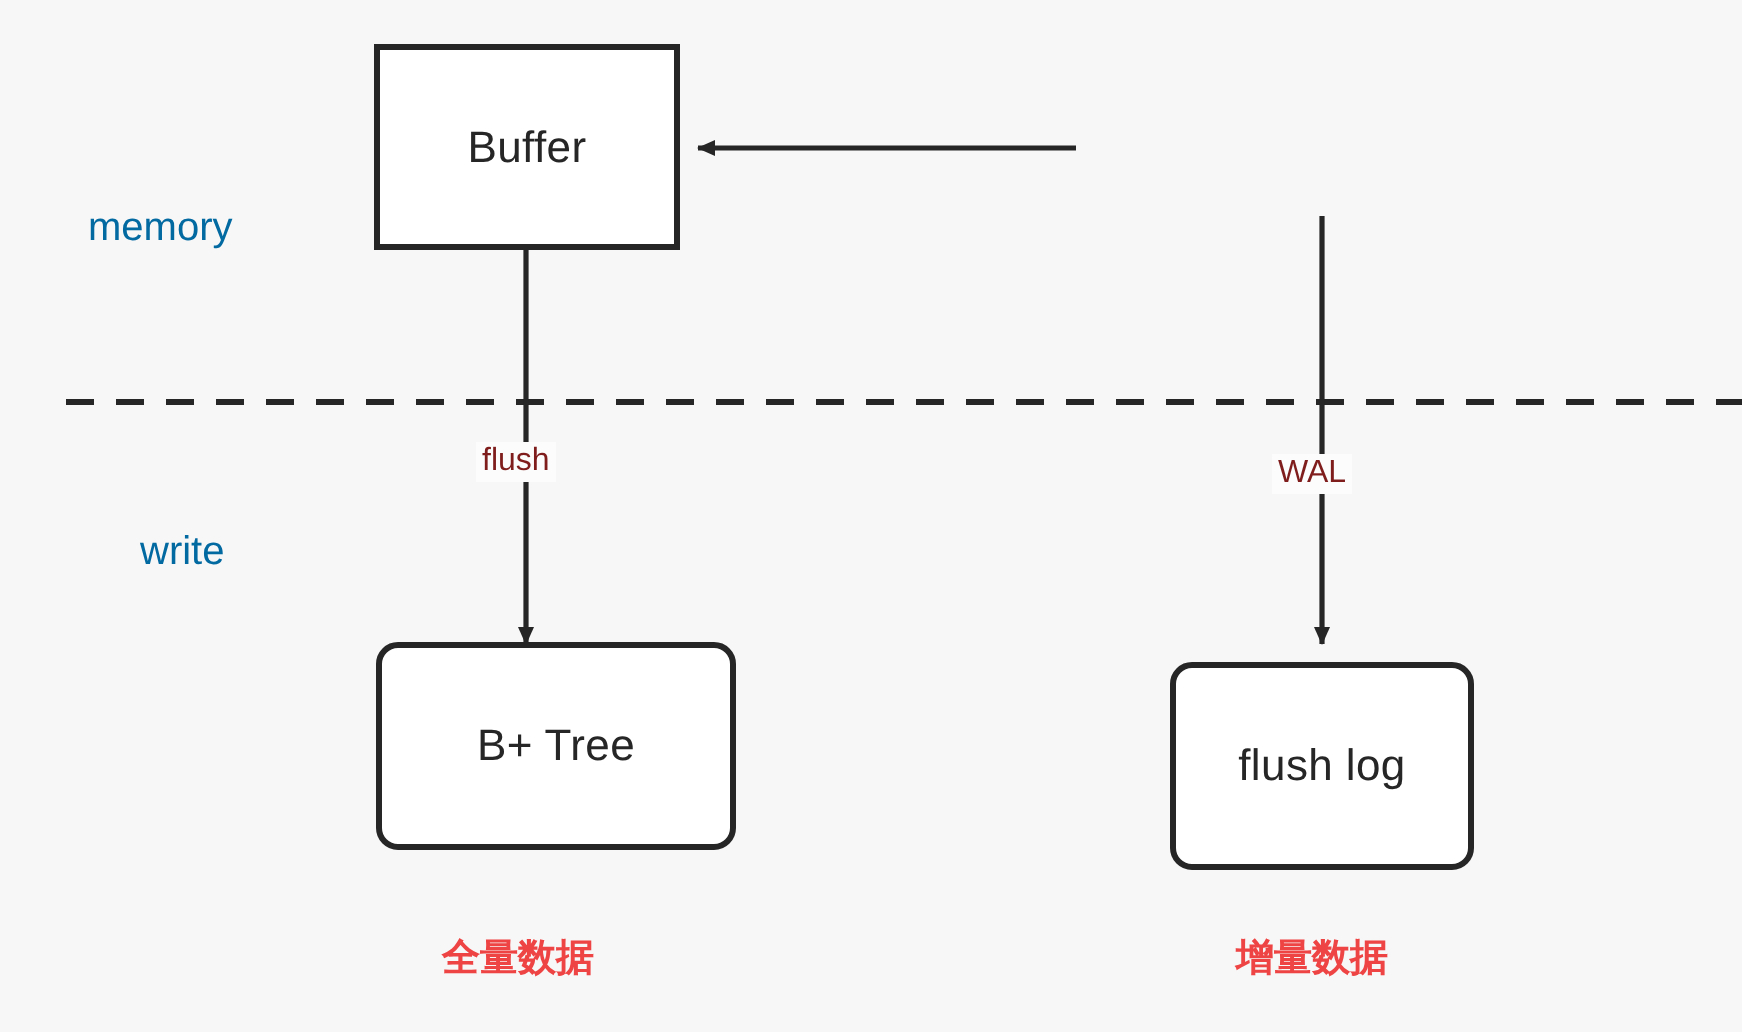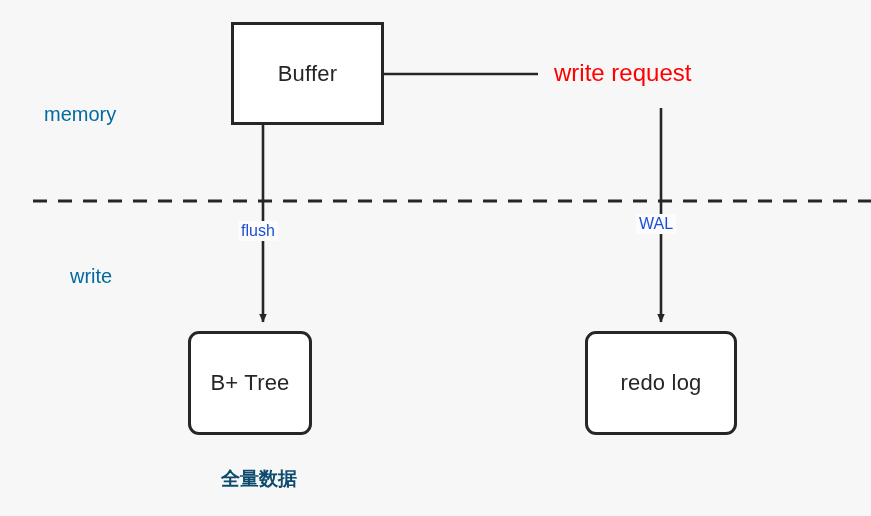--- a/index.html
+++ b/index.html
@@ -37,26 +37,25 @@
     color: #262626;
     font-size: 22px;
     letter-spacing: 0.2px;
   }
   #node-buffer {
     left: 187px;
     top: 22px;
     width: 153px;
     height: 103px;
     border-radius: 0px;
-    margin-left: 44px;
   }
   #node-btree {
     left: 188px;
-    top: 331px;
-    width: 124px;
+    top: 321px;
+    width: 180px;
     height: 104px;
     border-radius: 11px;
     align-items: center;
   }
   #node-redolog {
     left: 585px;
     top: 331px;
     width: 152px;
     height: 104px;
     border-radius: 11px;
@@ -78,37 +77,37 @@
   }
   #label-write-request {
     left: 554px;
     top: 59px;
     font-size: 24px;
     color: #ff0000;
   }
   .edge-label {
     position: absolute;
     background: #fcfcfc;
-    color: #1d4ed8;
+    color: #7f1d1d;
     font-size: 16px;
     padding: 1px 3px;
     white-space: nowrap;
     text-align: center;
   }
   #label-flush {
     left: 238px;
     top: 221px;
   }
   #label-wal {
     left: 636px;
-    top: 214px;
+    top: 227px;
   }
   .cjk-label {
     position: absolute;
-    color: #0c4a6e;
+    color: #ef4444;
     font-size: 19px;
     font-weight: bold;
     white-space: nowrap;
   }
   #label-full-data {
     left: 221px;
     top: 466px;
   }
   #label-incr-data {
     left: 618px;
@@ -141,29 +140,29 @@
 
   <div class="node-box" id="node-buffer">
     <span>Buffer</span>
   </div>
 
   <div class="node-box" id="node-btree">
     <span>B+ Tree</span>
   </div>
 
   <div class="node-box" id="node-redolog">
-    <span>redo log</span>
+    <span>flush log</span>
   </div>
 
   <div class="free-label" id="label-memory">memory</div>
 
   <div class="free-label" id="label-disk">write</div>
 
-  <div class="free-label" id="label-write-request">write request</div>
 
   <div class="edge-label" id="label-flush">flush</div>
 
   <div class="edge-label" id="label-wal">WAL</div>
 
   <div class="cjk-label" id="label-full-data">全量数据</div>
 
+  <div class="cjk-label" id="label-incr-data">增量数据</div>
 
 </div>
 
 </body></html>

